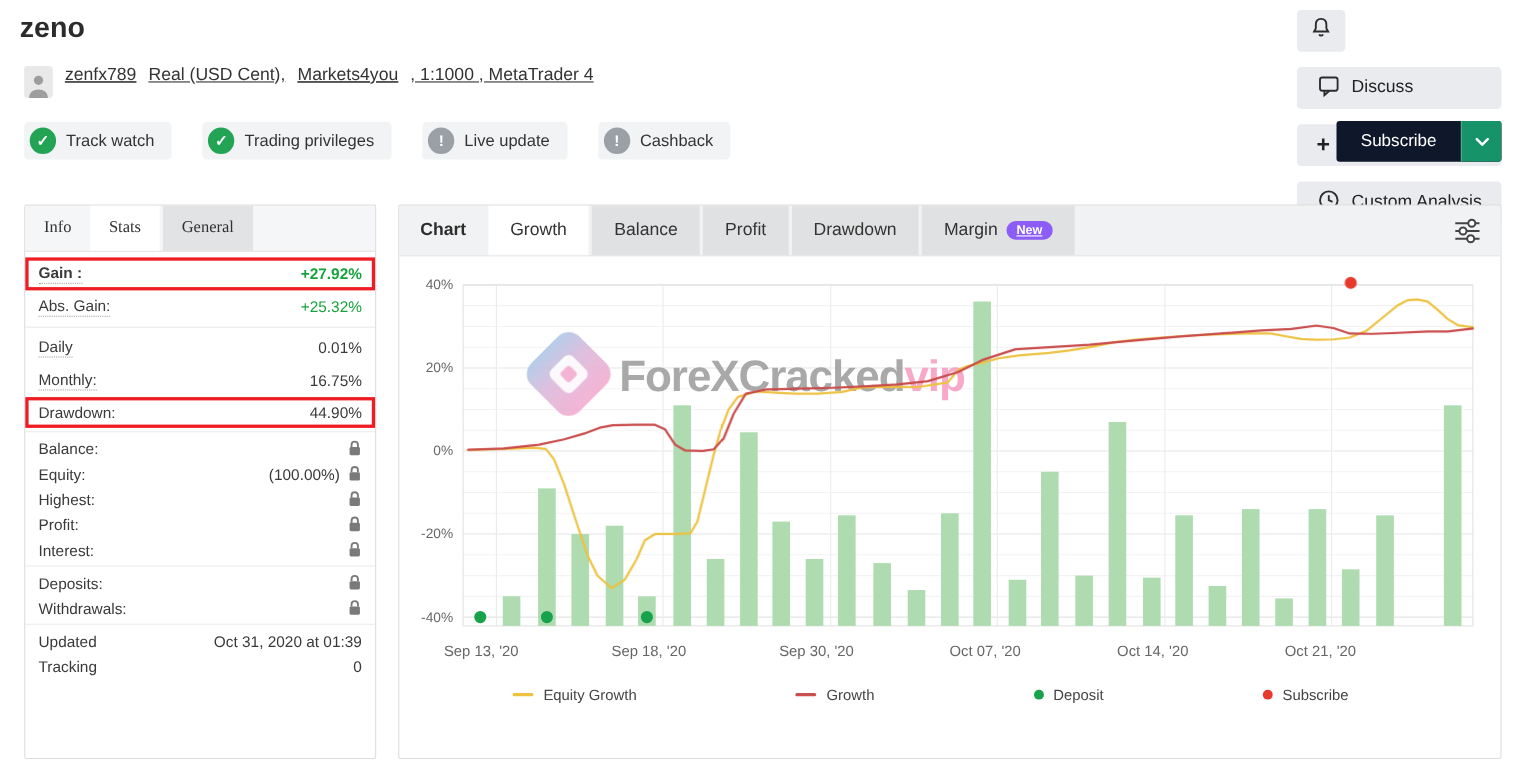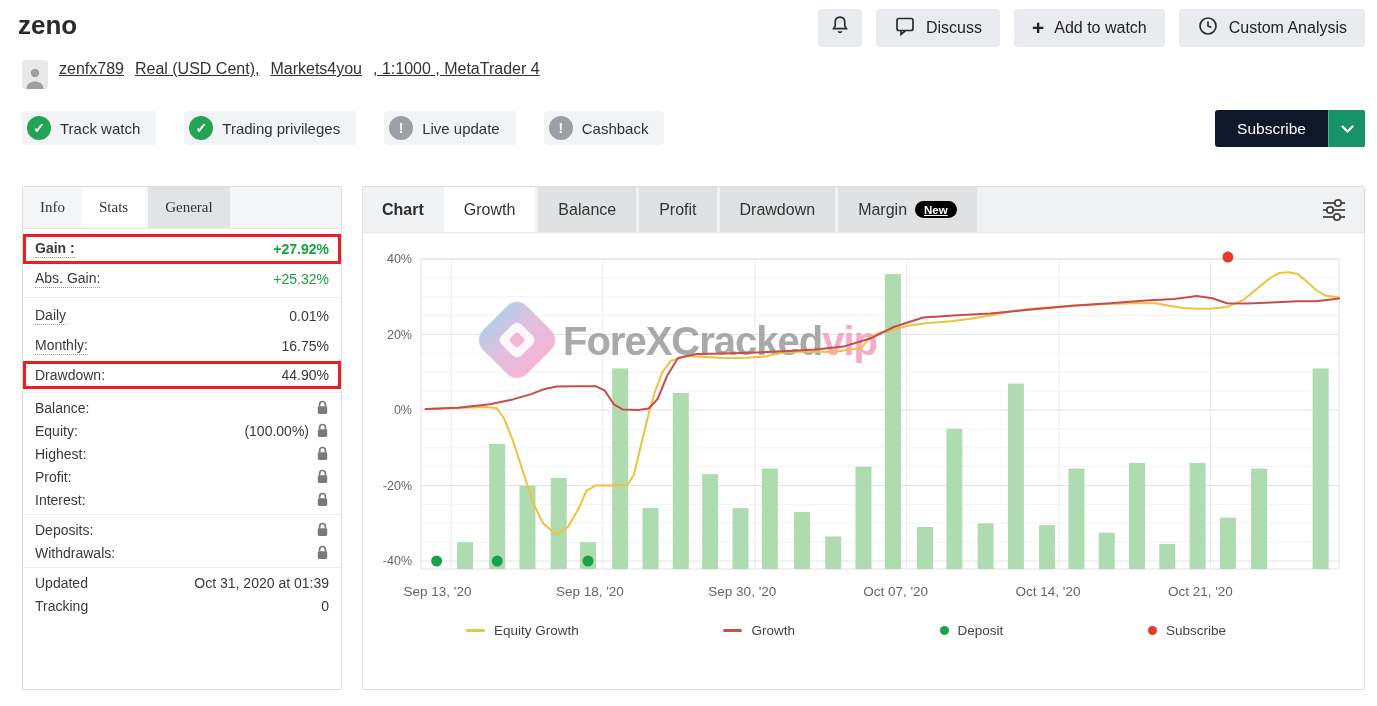--- a/index.html
+++ b/index.html
@@ -1,21 +1,21 @@
 <!DOCTYPE html>
 <html><head>
 <meta charset="utf-8">
 <style>
   * { box-sizing: border-box; margin:0; padding:0; }
   body { font-family: "Liberation Sans", sans-serif; background:#fff; }
   #app { position:relative; width:1377px; height:706px; background:#fff; overflow:hidden; }
 
   
   .page-title { position:absolute; left:18px; top:10px; font-size:26px; font-weight:bold; color:#2b2b2b; }
-  .top-actions { position:absolute; top:9px; right:12px; display:flex; gap:14px; }
+  .top-actions { position:absolute; top:9px; right:12px; display:flex; gap:14px;flex-direction:column; }
   .btn-gray { display:flex; align-items:center; gap:10px; background:#e9ebee; border-radius:4px;
               padding:0 18px; height:38px; font-size:16px; color:#222; cursor:pointer; white-space:nowrap; }
   .btn-icon-only { padding:0; width:44px; justify-content:center; }
   .plus-glyph { font-size:21px; font-weight:bold; line-height:1; margin-top:-2px; }
 
   
   .account-row { position:absolute; left:22px; top:60px; display:flex; align-items:flex-start; gap:11px; font-size:16px; color:#333;text-decoration:underline; }
   .avatar { width:26px; height:29px; background:#e9e9e9; border-radius:3px; display:flex; align-items:flex-end; justify-content:center; overflow:hidden; }
   .acc-link { color:#333; text-decoration:underline; cursor:pointer; }
   .acc-plain { color:#333; }
@@ -58,21 +58,21 @@
   .ival { display:flex; align-items:center; gap:7px; }
   .green { color:#17a23b; }
   .bold { font-weight:bold; }
 
   
   .chartstrip { background:#f1f2f3; display:flex; align-items:stretch; height:46px; border-bottom:1px solid #e6e6e6; }
   .chart-label { display:flex; align-items:center; font-size:16px; font-weight:bold; color:#2d2d2d; padding:0 20px 0 19px;border-radius:20px; }
   .ctab { display:flex; align-items:center; gap:8px; padding:0 20px; font-size:16px; color:#333; cursor:pointer;
           background:#e0e1e2; margin-right:3px; }
   .ctab.active { background:#fff; }
-  .new-pill { background:#000000; color:#fff; font-size:11.5px; font-weight:bold; border-radius:10px; padding:2.5px 9px;text-decoration:underline; }
+  .new-pill { background:#8b5cf6; color:#fff; font-size:11.5px; font-weight:bold; border-radius:10px; padding:2.5px 9px;text-decoration:underline; }
   .strip-right { margin-left:auto; display:flex; align-items:center; padding-right:16px; cursor:pointer; }
 
   
   .chart-body { padding:10px 8px 0 8px; }
   .legend-row { display:flex; align-items:center; padding:10px 130px 0 95px; justify-content:space-between; }
   .legend-item { display:flex; align-items:center; gap:9px; font-size:13.5px; color:#444; }
   .lg-dash { width:19px; height:3px; border-radius:2px; }
   .lg-dot { width:9px; height:9px; border-radius:50%; }
 </style>
 </head>

